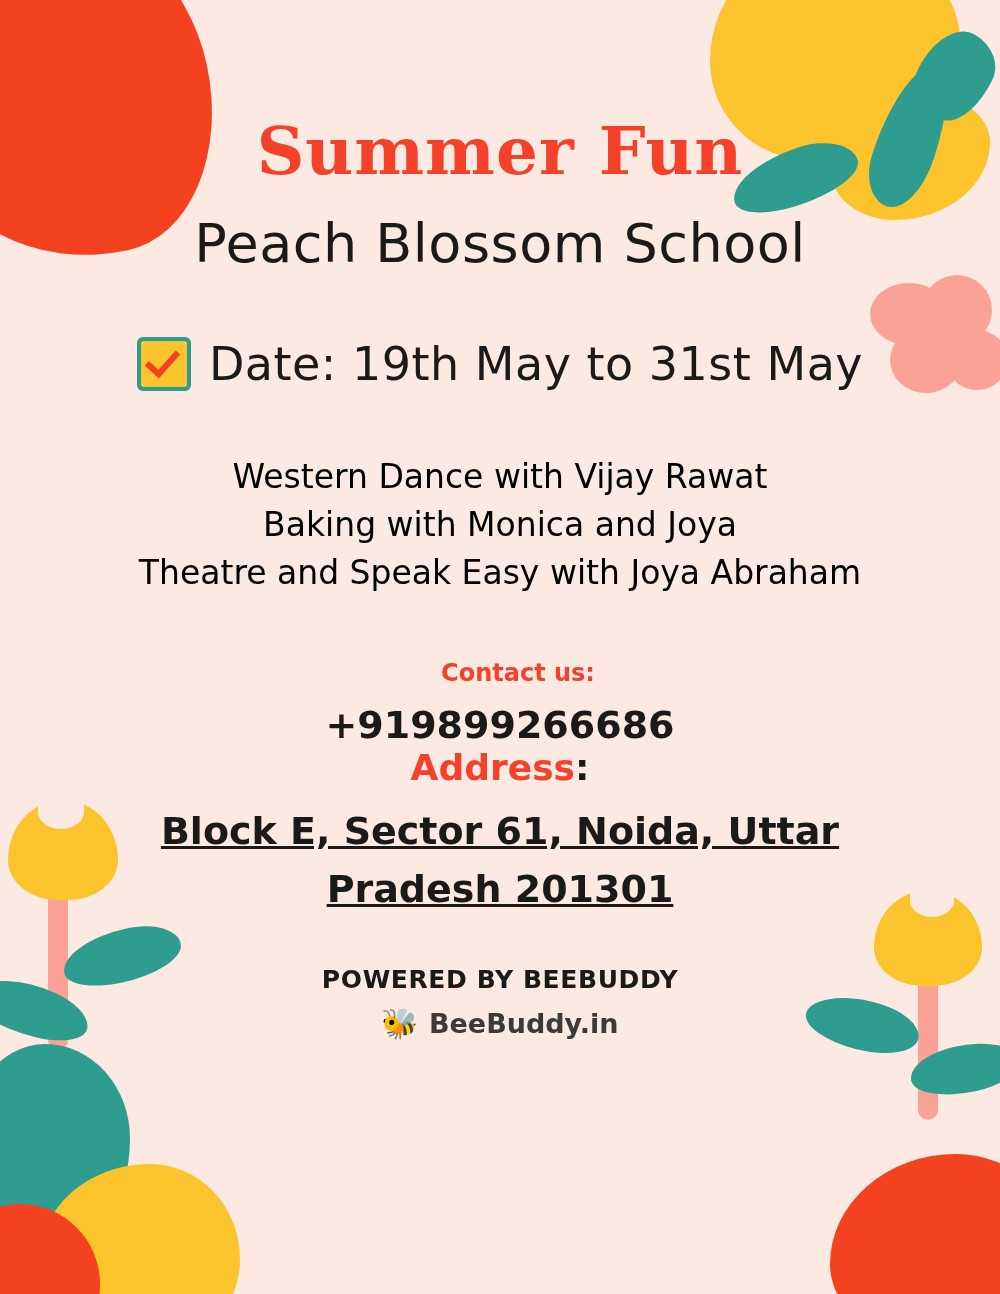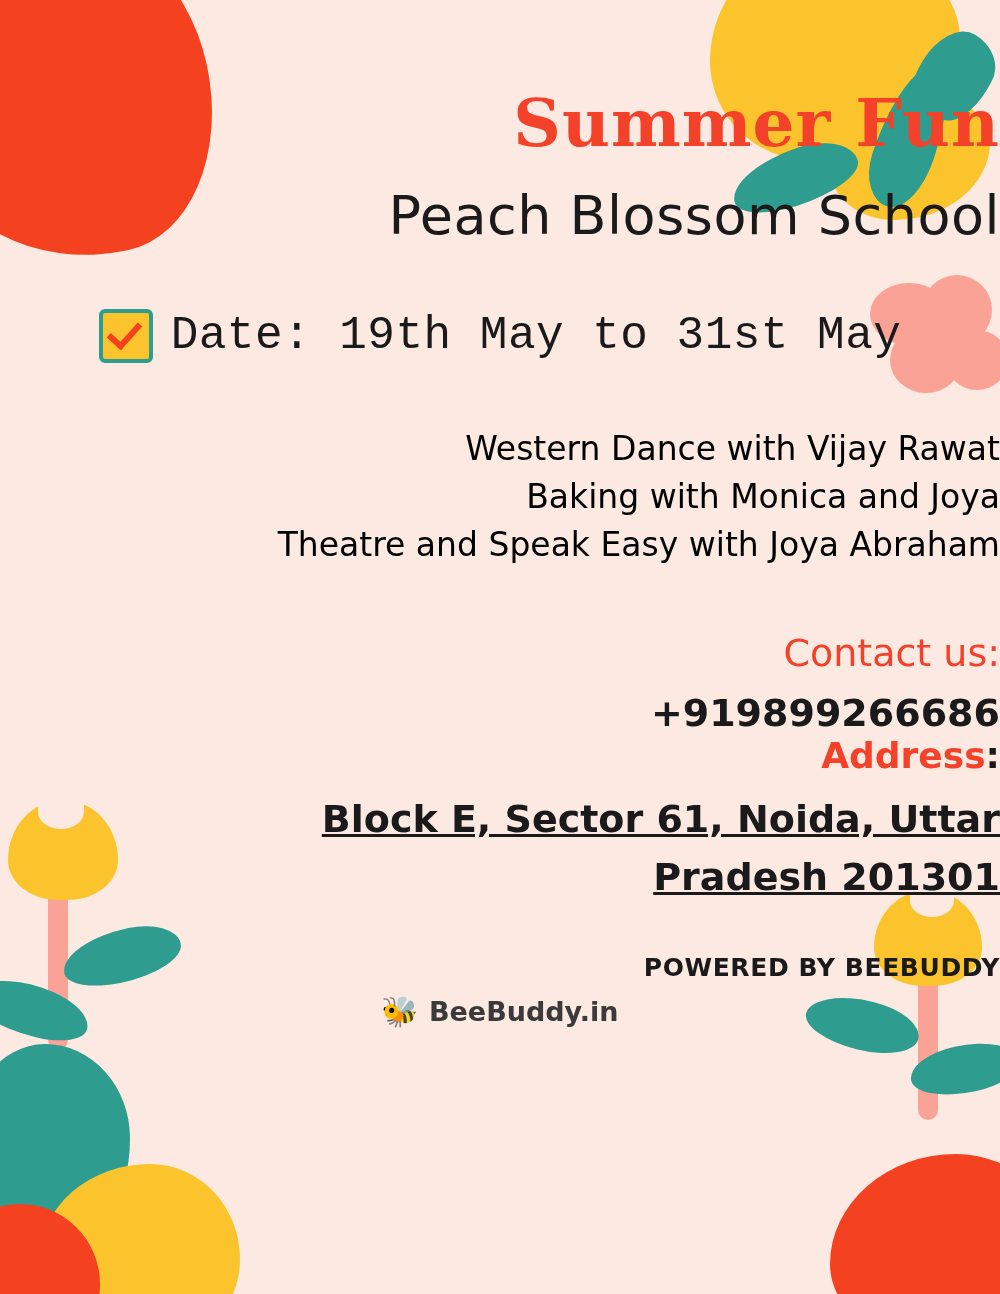--- a/index.html
+++ b/index.html
@@ -222,22 +222,22 @@
     width: 230px;
     height: 200px;
     background: #f4411f;
     border-radius: 55% 45% 45% 55% / 55% 50% 50% 45%;
   }
 
   
   .content {
     position: relative;
     z-index: 5;
-    text-align: right;
-    padding-top: 90px;
+    text-align: center;
+    padding-top: 118px;
   }
 
   .title {
     font-family: "DejaVu Serif", serif;
     font-weight: bold;
     font-size: 66px;
     color: #f4412a;
     letter-spacing: 1px;
     line-height: 1;
     margin: 0;
@@ -251,21 +251,20 @@
     font-weight: 400;
     letter-spacing: 0.5px;
   }
 
   .date-row {
     margin-top: 62px;
     display: flex;
     align-items: center;
     justify-content: center;
     gap: 18px;
-    font-family: Liberation Mono, monospace;
   }
   .check-box {
     width: 46px;
     height: 46px;
     border: 4px solid #2e9c8e;
     border-radius: 6px;
     background: #fcc42c;
     position: relative;
     flex: 0 0 auto;
   }
@@ -289,22 +288,22 @@
   .activities {
     margin-top: 62px;
     font-size: 33px;
     line-height: 1.45;
     color: #000000;
   }
   .activities div { white-space: nowrap; }
 
   .contact-label {
     margin-top: 62px;
-    font-size: 38px;
-    font-weight: normal;
+    font-size: 24px;
+    font-weight: bold;
     color: #f4412a;
     margin-left: 36px;
   }
   .phone {
     margin-top: 16px;
     font-size: 38px;
     font-weight: bold;
     color: #1a1a1a;
   }
 

